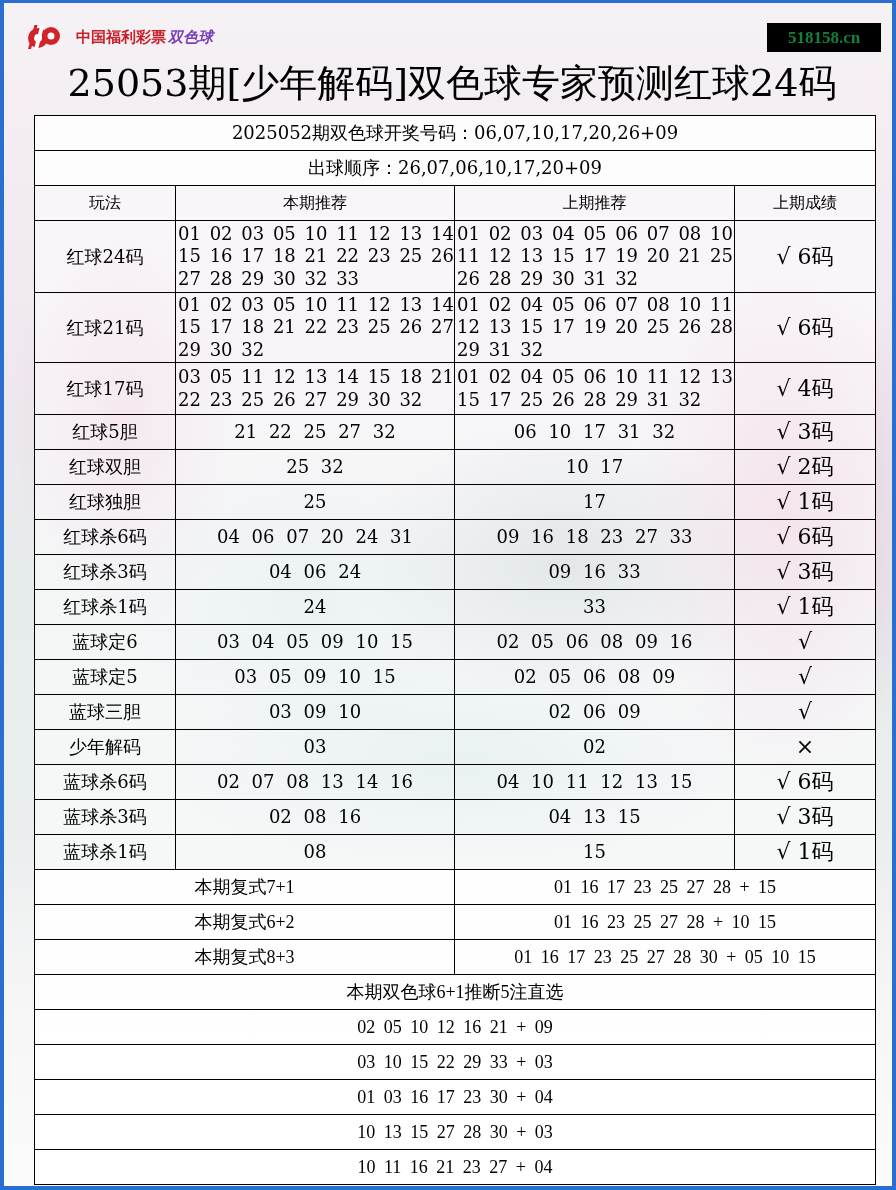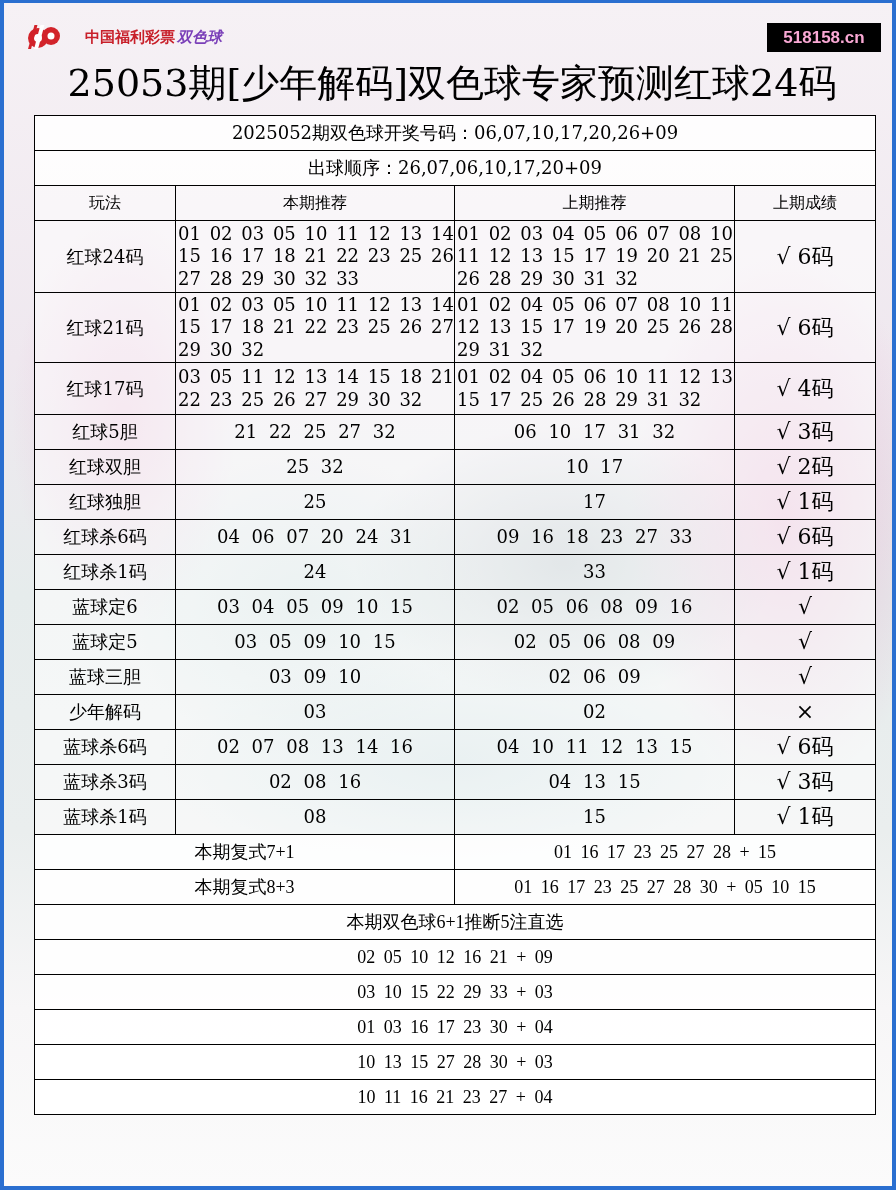--- a/index.html
+++ b/index.html
@@ -18,32 +18,32 @@
       radial-gradient(ellipse 220px 380px at 780px 520px, rgba(230,160,200,0.55), rgba(230,160,200,0) 70%),
       radial-gradient(ellipse 160px 300px at 120px 420px, rgba(230,170,205,0.45), rgba(230,170,205,0) 70%),
       radial-gradient(ellipse 300px 200px at 560px 560px, rgba(120,140,150,0.35), rgba(120,140,150,0) 70%),
       radial-gradient(ellipse 420px 160px at 450px 760px, rgba(160,200,205,0.35), rgba(160,200,205,0) 70%),
       radial-gradient(ellipse 260px 220px at 300px 600px, rgba(190,215,215,0.45), rgba(190,215,215,0) 70%),
       linear-gradient(180deg, #f6f1f5 0%, #efe8ef 30%, #e6ecec 50%, #eaeeee 70%, #f7f6f7 85%, #fbfbfb 100%);
     overflow: hidden;
   }
   .logo {
     position: absolute; left: 20px; top: 20px; height: 28px;
-    display: flex; align-items: center; gap: 21px;
+    display: flex; align-items: center; gap: 12px;
   }
   .logo-mark { width: 40px; height: 28px; }
   .logo-text {
     font-family: "DejaVu Sans", "Liberation Sans", sans-serif;
     font-size: 15px; font-weight: bold; color: #c8202a; letter-spacing: 0px;
   }
   .logo-text .ssq { color: #7a3fb8; font-style: italic; margin-left: 2px; }
   .site-badge {
     position: absolute; left: 763px; top: 20px; width: 114px; height: 29px;
-    background: #000; color: #f9a8d4;
-    font-family: Liberation Sans, sans-serif;
+    background: #000; color: #15803d;
+    font-family: Liberation Serif, serif;
     font-size: 17px; font-weight: bold; line-height: 29px; text-align: center;
   }
   .page-title {
     position: absolute; left: 0; top: 56px; width: 896px; text-align: center;
     font-size: 38px; line-height: 48px; font-weight: normal; letter-spacing: 0px;
     font-family: "DejaVu Serif", "Liberation Serif", serif;
   }
   table.main {
     position: absolute; left: 30px; top: 112px; width: 841px;
     border-collapse: collapse; table-layout: fixed;
@@ -166,20 +166,26 @@
         <td class="nums">17</td>
         <td class="score">√ 1码</td>
       </tr>
       <tr>
         <td>红球杀6码</td>
         <td class="nums">04 06 07 20 24 31</td>
         <td class="nums">09 16 18 23 27 33</td>
         <td class="score">√ 6码</td>
       </tr>
       <tr>
+        <td>红球杀3码</td>
+        <td class="nums">04 06 24</td>
+        <td class="nums">09 16 33</td>
+        <td class="score">√ 3码</td>
+      </tr>
+      <tr>
         <td>红球杀1码</td>
         <td class="nums">24</td>
         <td class="nums">33</td>
         <td class="score">√ 1码</td>
       </tr>
       <tr>
         <td>蓝球定6</td>
         <td class="nums">03 04 05 09 10 15</td>
         <td class="nums">02 05 06 08 09 16</td>
         <td class="score">√</td>
@@ -219,20 +225,24 @@
         <td class="nums">08</td>
         <td class="nums">15</td>
         <td class="score">√ 1码</td>
       </tr>
 
       <tr class="lower">
         <td colspan="2">本期复式7+1</td>
         <td colspan="2" class="nums">01 16 17 23 25 27 28 + 15</td>
       </tr>
       <tr class="lower">
+        <td colspan="2">本期复式6+2</td>
+        <td colspan="2" class="nums">01 16 23 25 27 28 + 10 15</td>
+      </tr>
+      <tr class="lower">
         <td colspan="2">本期复式8+3</td>
         <td colspan="2" class="nums">01 16 17 23 25 27 28 30 + 05 10 15</td>
       </tr>
 
       <tr class="lower">
         <td colspan="4">本期双色球6+1推断5注直选</td>
       </tr>
       <tr class="lower">
         <td colspan="4" class="nums">02 05 10 12 16 21 + 09</td>
       </tr>

